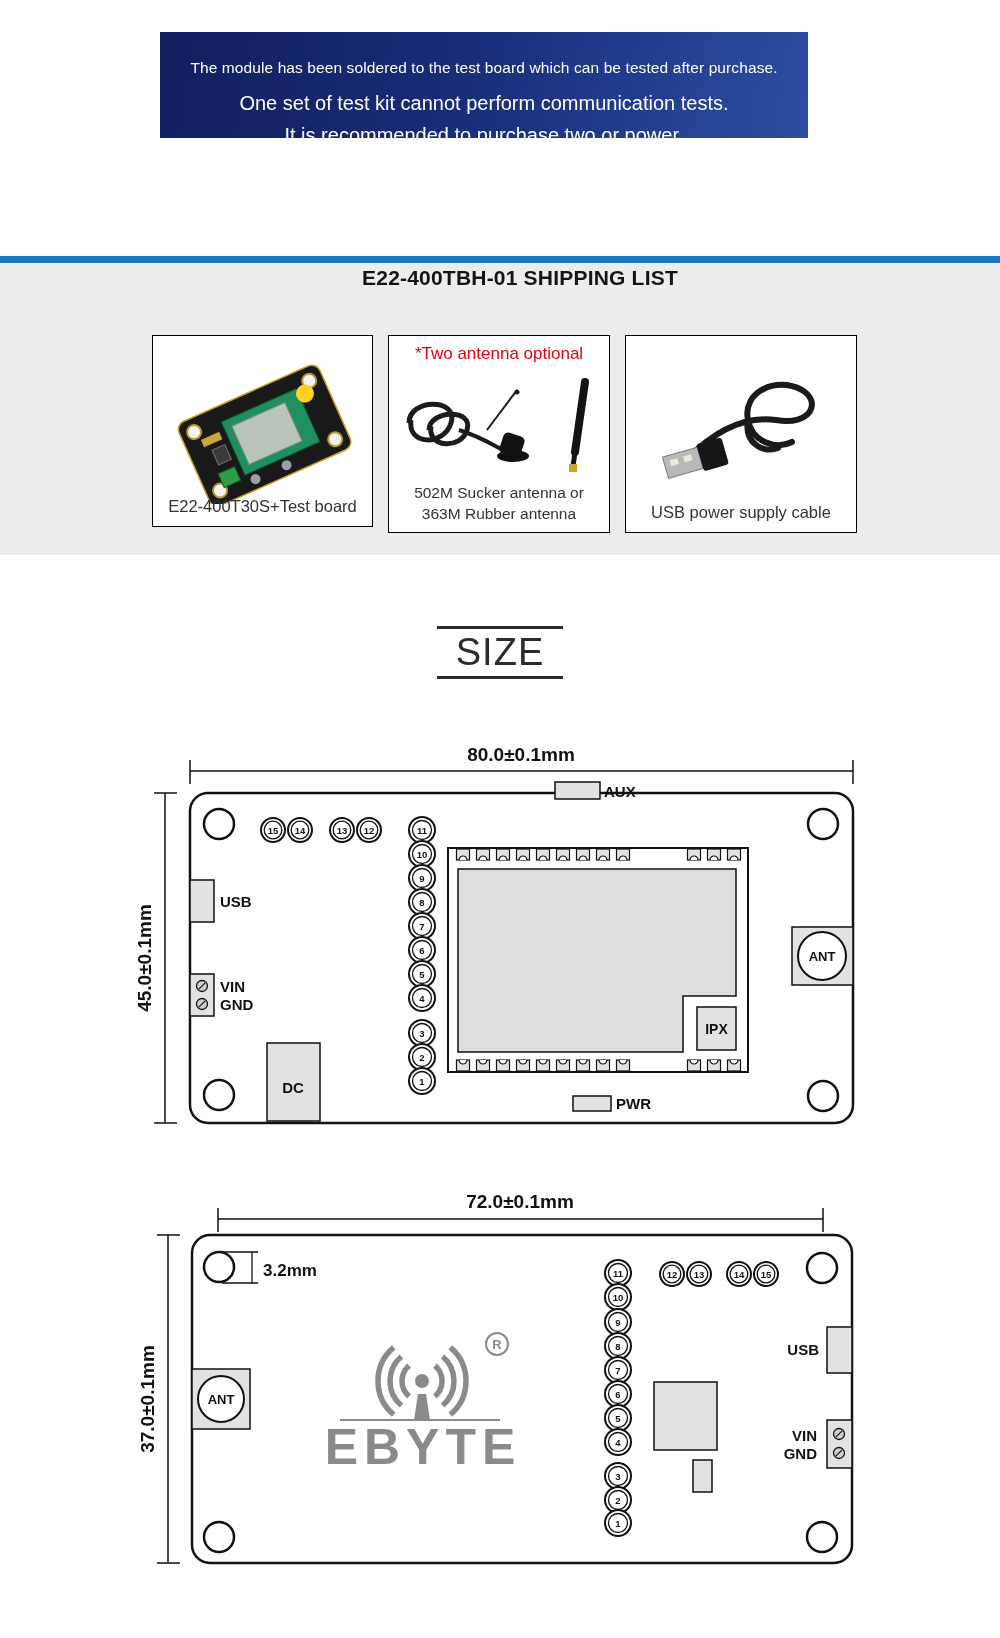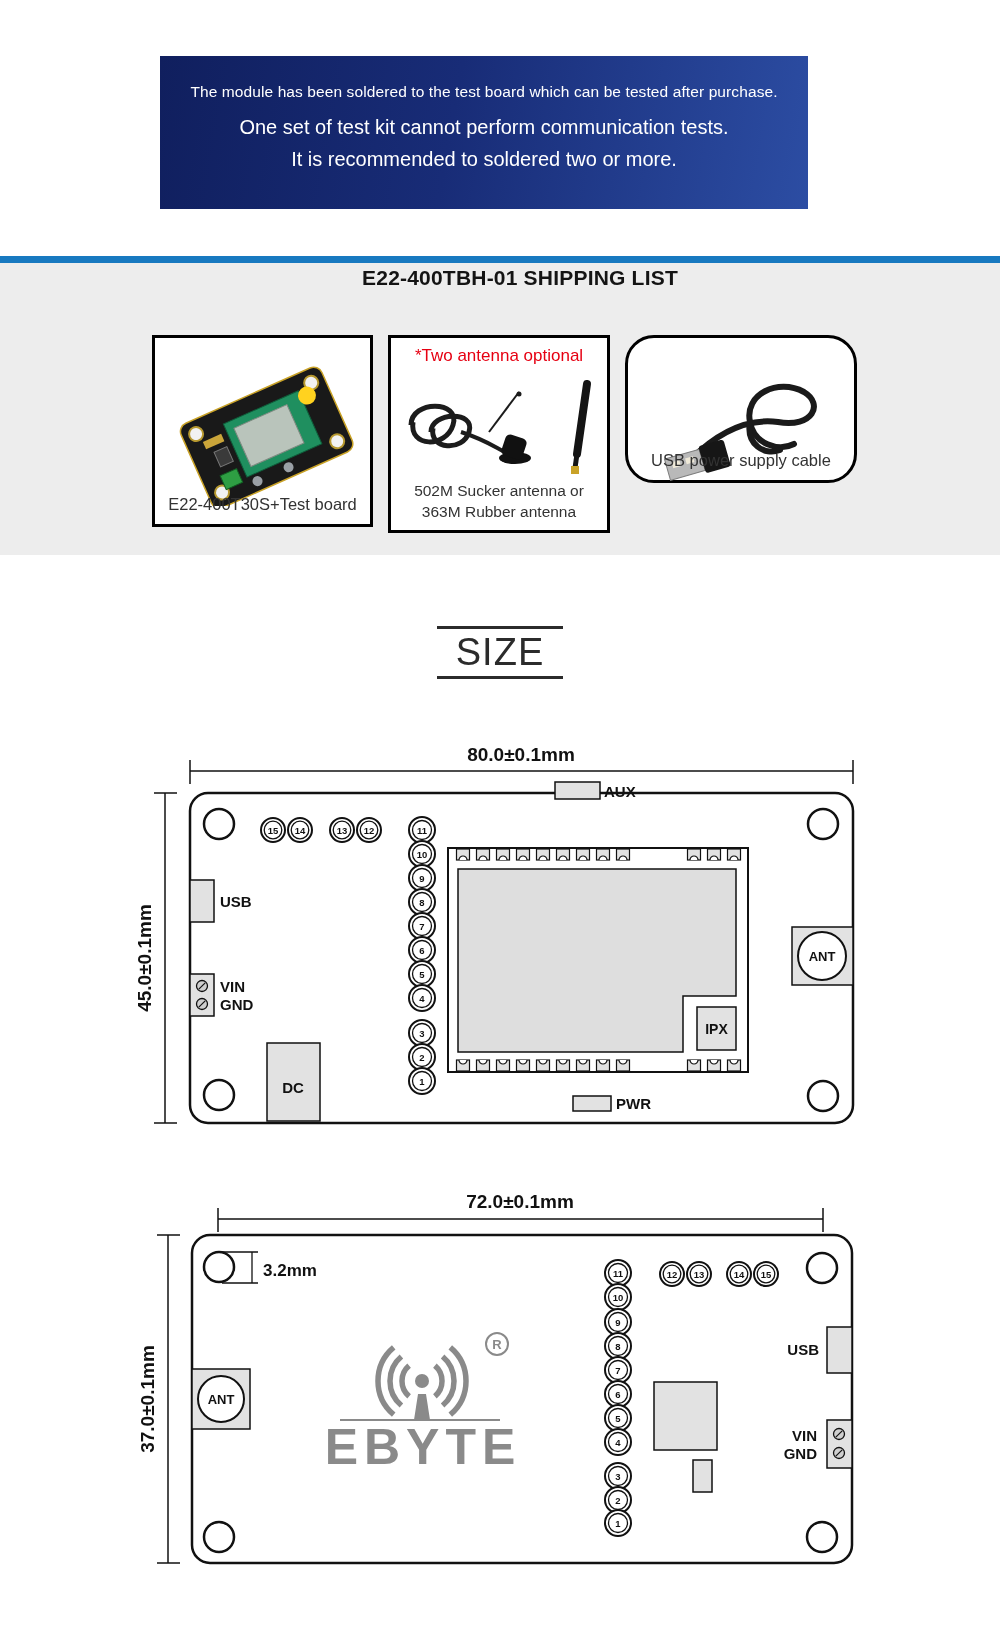--- a/index.html
+++ b/index.html
@@ -1,38 +1,38 @@
 <!DOCTYPE html>
 <html><head>
 <meta charset="utf-8">
 <style>
   html,body{margin:0;padding:0;background:#fff;}
   body{font-family:"Liberation Sans", sans-serif;color:#222;}
   .page{position:relative;width:1000px;height:1638px;background:#fff;overflow:hidden;}
 
   
   .banner{
-    position:absolute;left:160px;top:56px;width:648px;height:153px;
+    position:absolute;left:160px;top:32px;width:648px;height:106px;
     background:linear-gradient(100deg,#101f5e 0%,#182c77 45%,#2c4da3 100%);
     color:#fff;text-align:center;box-sizing:border-box;padding-top:27px;
   }
   .banner .b1{font-size:15.5px;letter-spacing:.1px;margin-bottom:15px;}
   .banner .b2{font-size:20px;margin-bottom:9px;}
   .banner .b3{font-size:20px;}
 
   
   .blue-bar{position:absolute;left:0;top:256px;width:1000px;height:7px;background:#1879c0;}
   .gray-section{position:absolute;left:0;top:263px;width:1000px;height:292px;background:#ededed;}
   .ship-title{position:absolute;left:0;top:266px;width:1000px;text-align:center;
     font-size:21px;font-weight:bold;color:#141414;letter-spacing:.2px;padding-left:20px;}
 
-  .pbox{position:absolute;background:#fff;border:3px solid #000000;box-sizing:border-box;}
+  .pbox{position:absolute;background:#fff;border:1px solid #000000;box-sizing:border-box;}
   .pbox1{left:152px;top:335px;width:221px;height:192px;}
   .pbox2{left:388px;top:335px;width:222px;height:198px;}
-  .pbox3{left:625px;top:335px;width:232px;height:148px;border-radius:29px;}
+  .pbox3{left:625px;top:335px;width:232px;height:198px;}
   .pbox .caption{position:absolute;left:0;bottom:10px;width:100%;text-align:center;
     font-size:16.5px;color:#333;}
   .pbox2 .caption{bottom:8px;line-height:21px;font-size:15.5px;}
   .pbox2 .note{position:absolute;left:0;top:8px;width:100%;text-align:center;
     font-size:17px;color:#e60012;}
   .pimg{position:absolute;left:0;top:0;}
   .pbox1 .pimg{top:18px;}
   .pbox2 .pimg{top:32px;}
   .pbox3 .pimg{top:22px;}
 
@@ -47,21 +47,21 @@
   .pin-num{font-size:9.5px;font-weight:bold;fill:#111;}
 </style>
 </head>
 <body>
 
 <div class="page">
 
   <div class="banner">
     <div class="b1">The module has been soldered to the test board which  can be tested after purchase.</div>
     <div class="b2">One set of test kit cannot perform communication tests.</div>
-    <div class="b3">It is recommended to soldered two or more.</div>
+    <div class="b3">It is recommended to purchase two or power.</div>
   </div>
 
   <div class="blue-bar"></div>
   <div class="gray-section"></div>
   <div class="ship-title">E22-400TBH-01 SHIPPING LIST</div>
 
   <div class="pbox pbox1">
     <svg class="pimg" width="219" height="150" viewBox="0 0 219 150">
       <g transform="rotate(-24 110 78)">
         <rect x="33" y="36" width="154" height="92" rx="9" fill="#191919" stroke="#c9a227" stroke-width="1.5"></rect>

